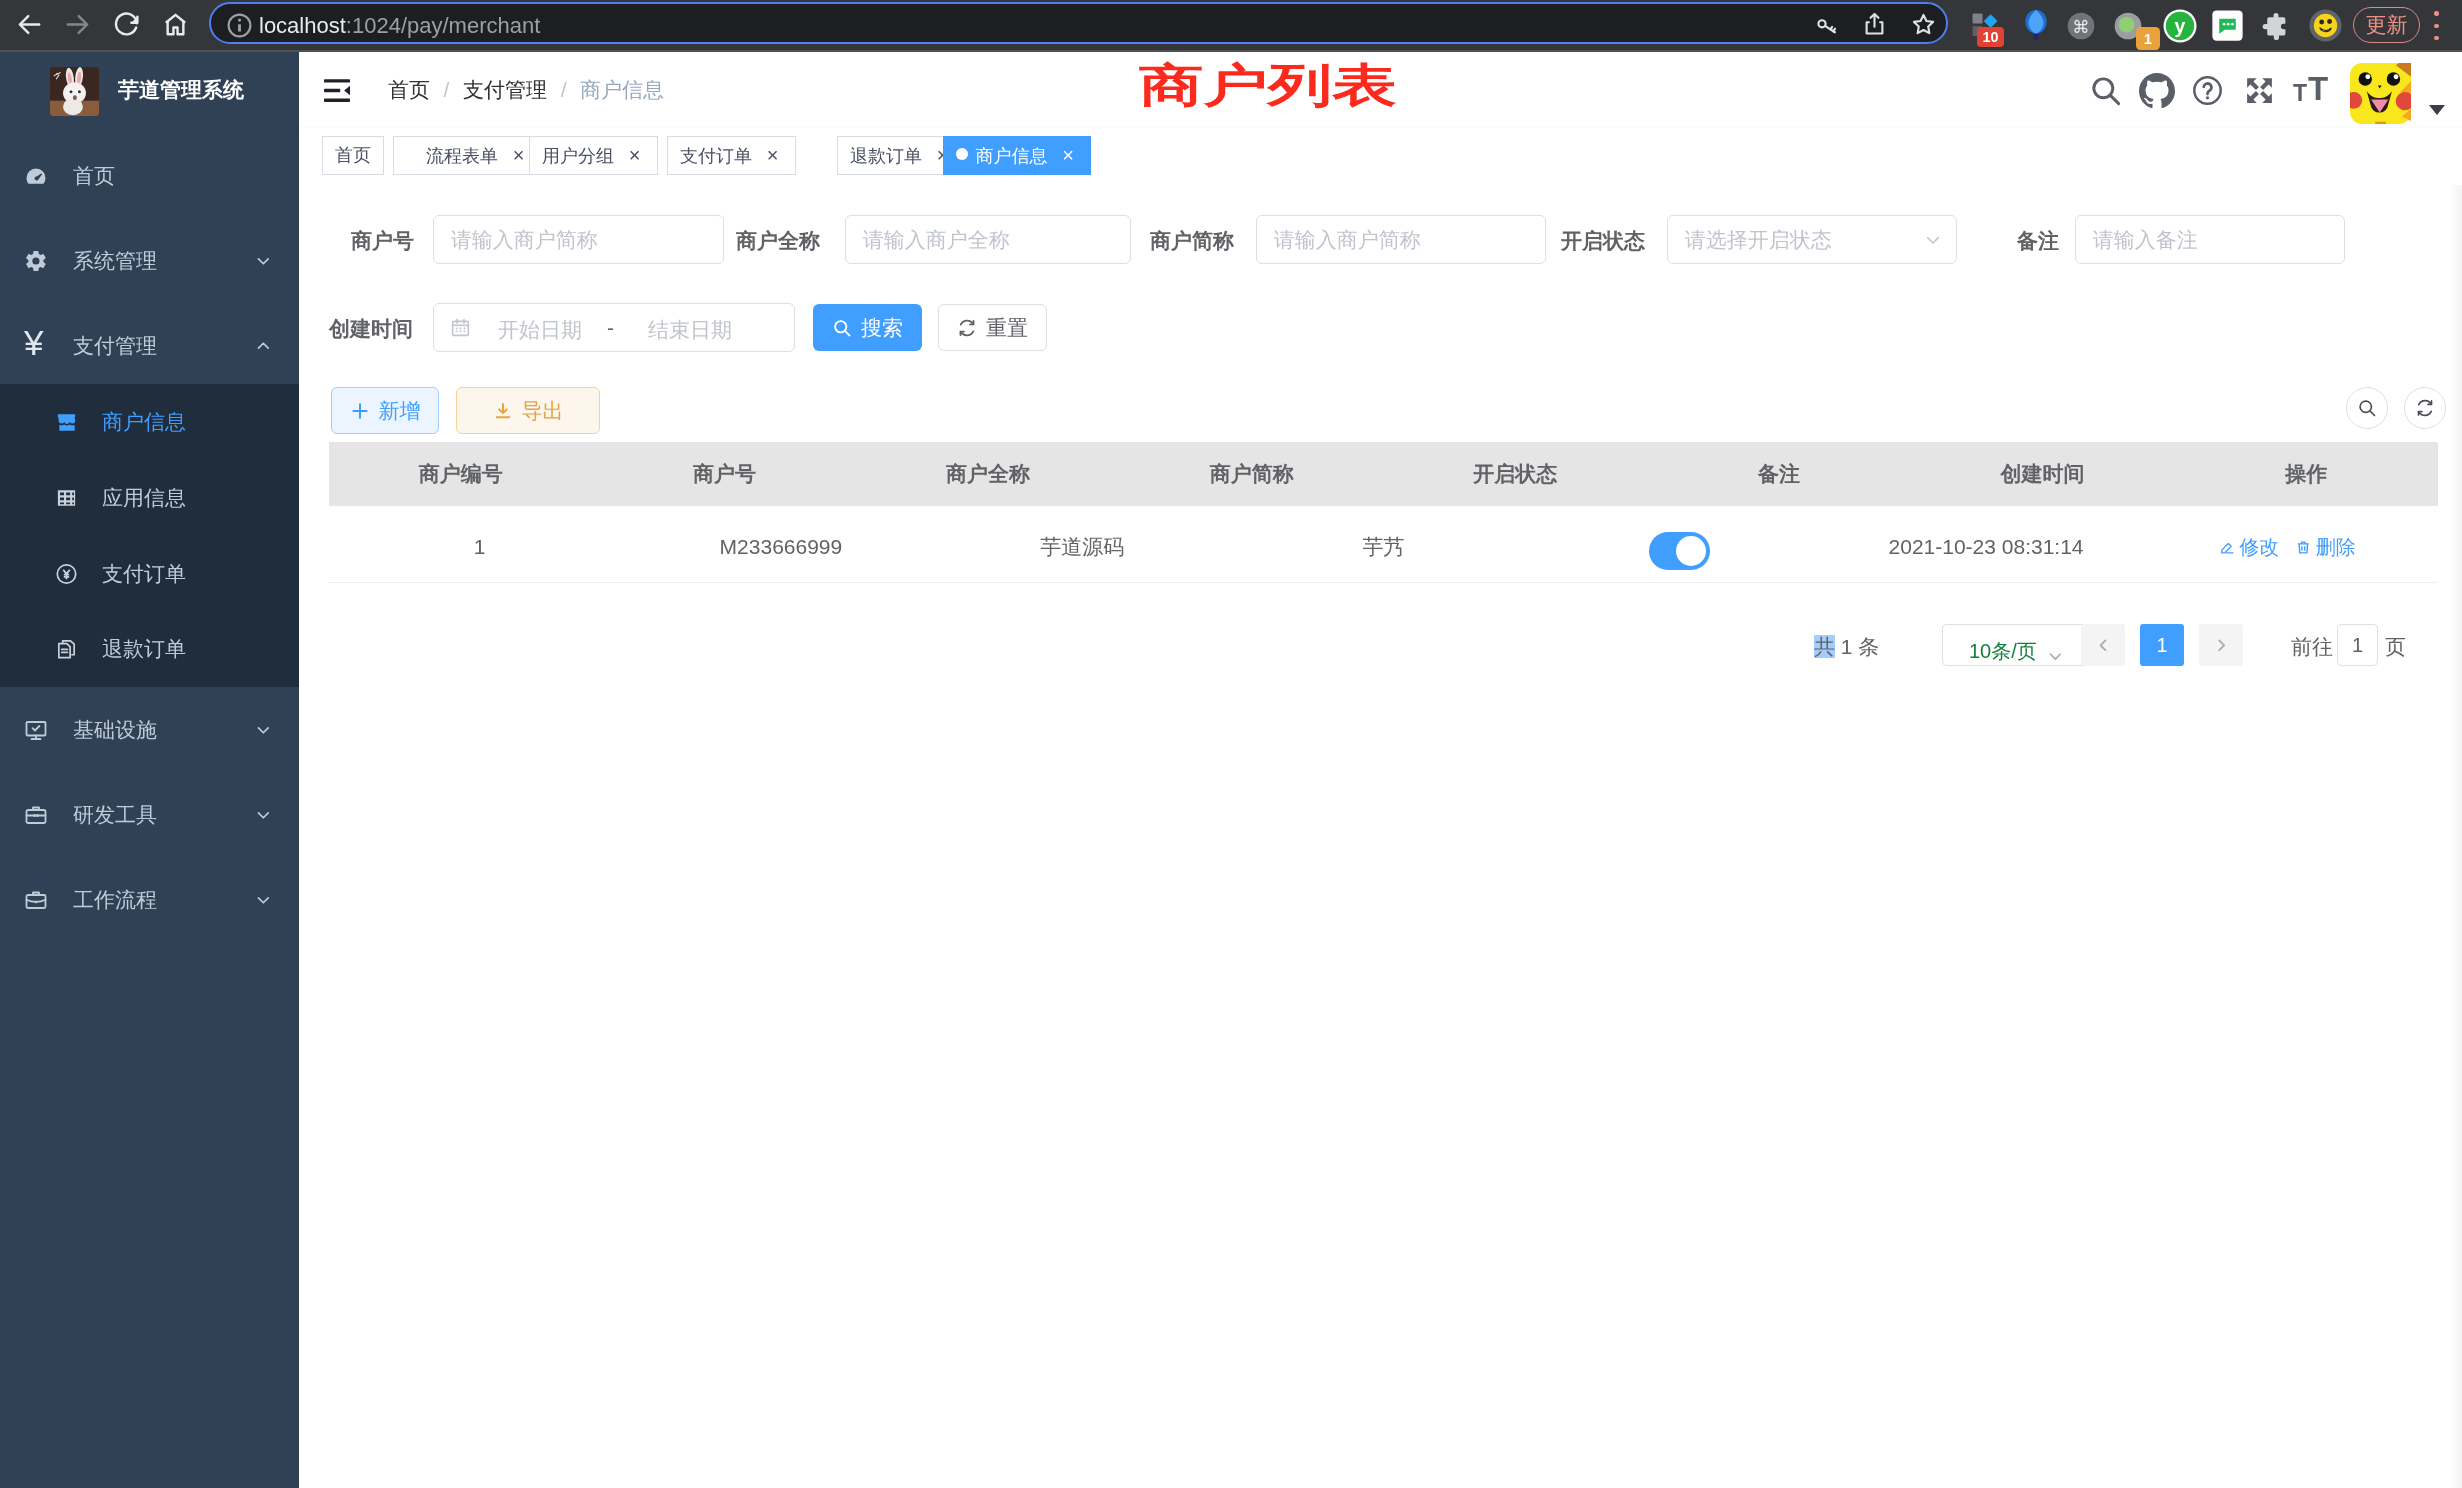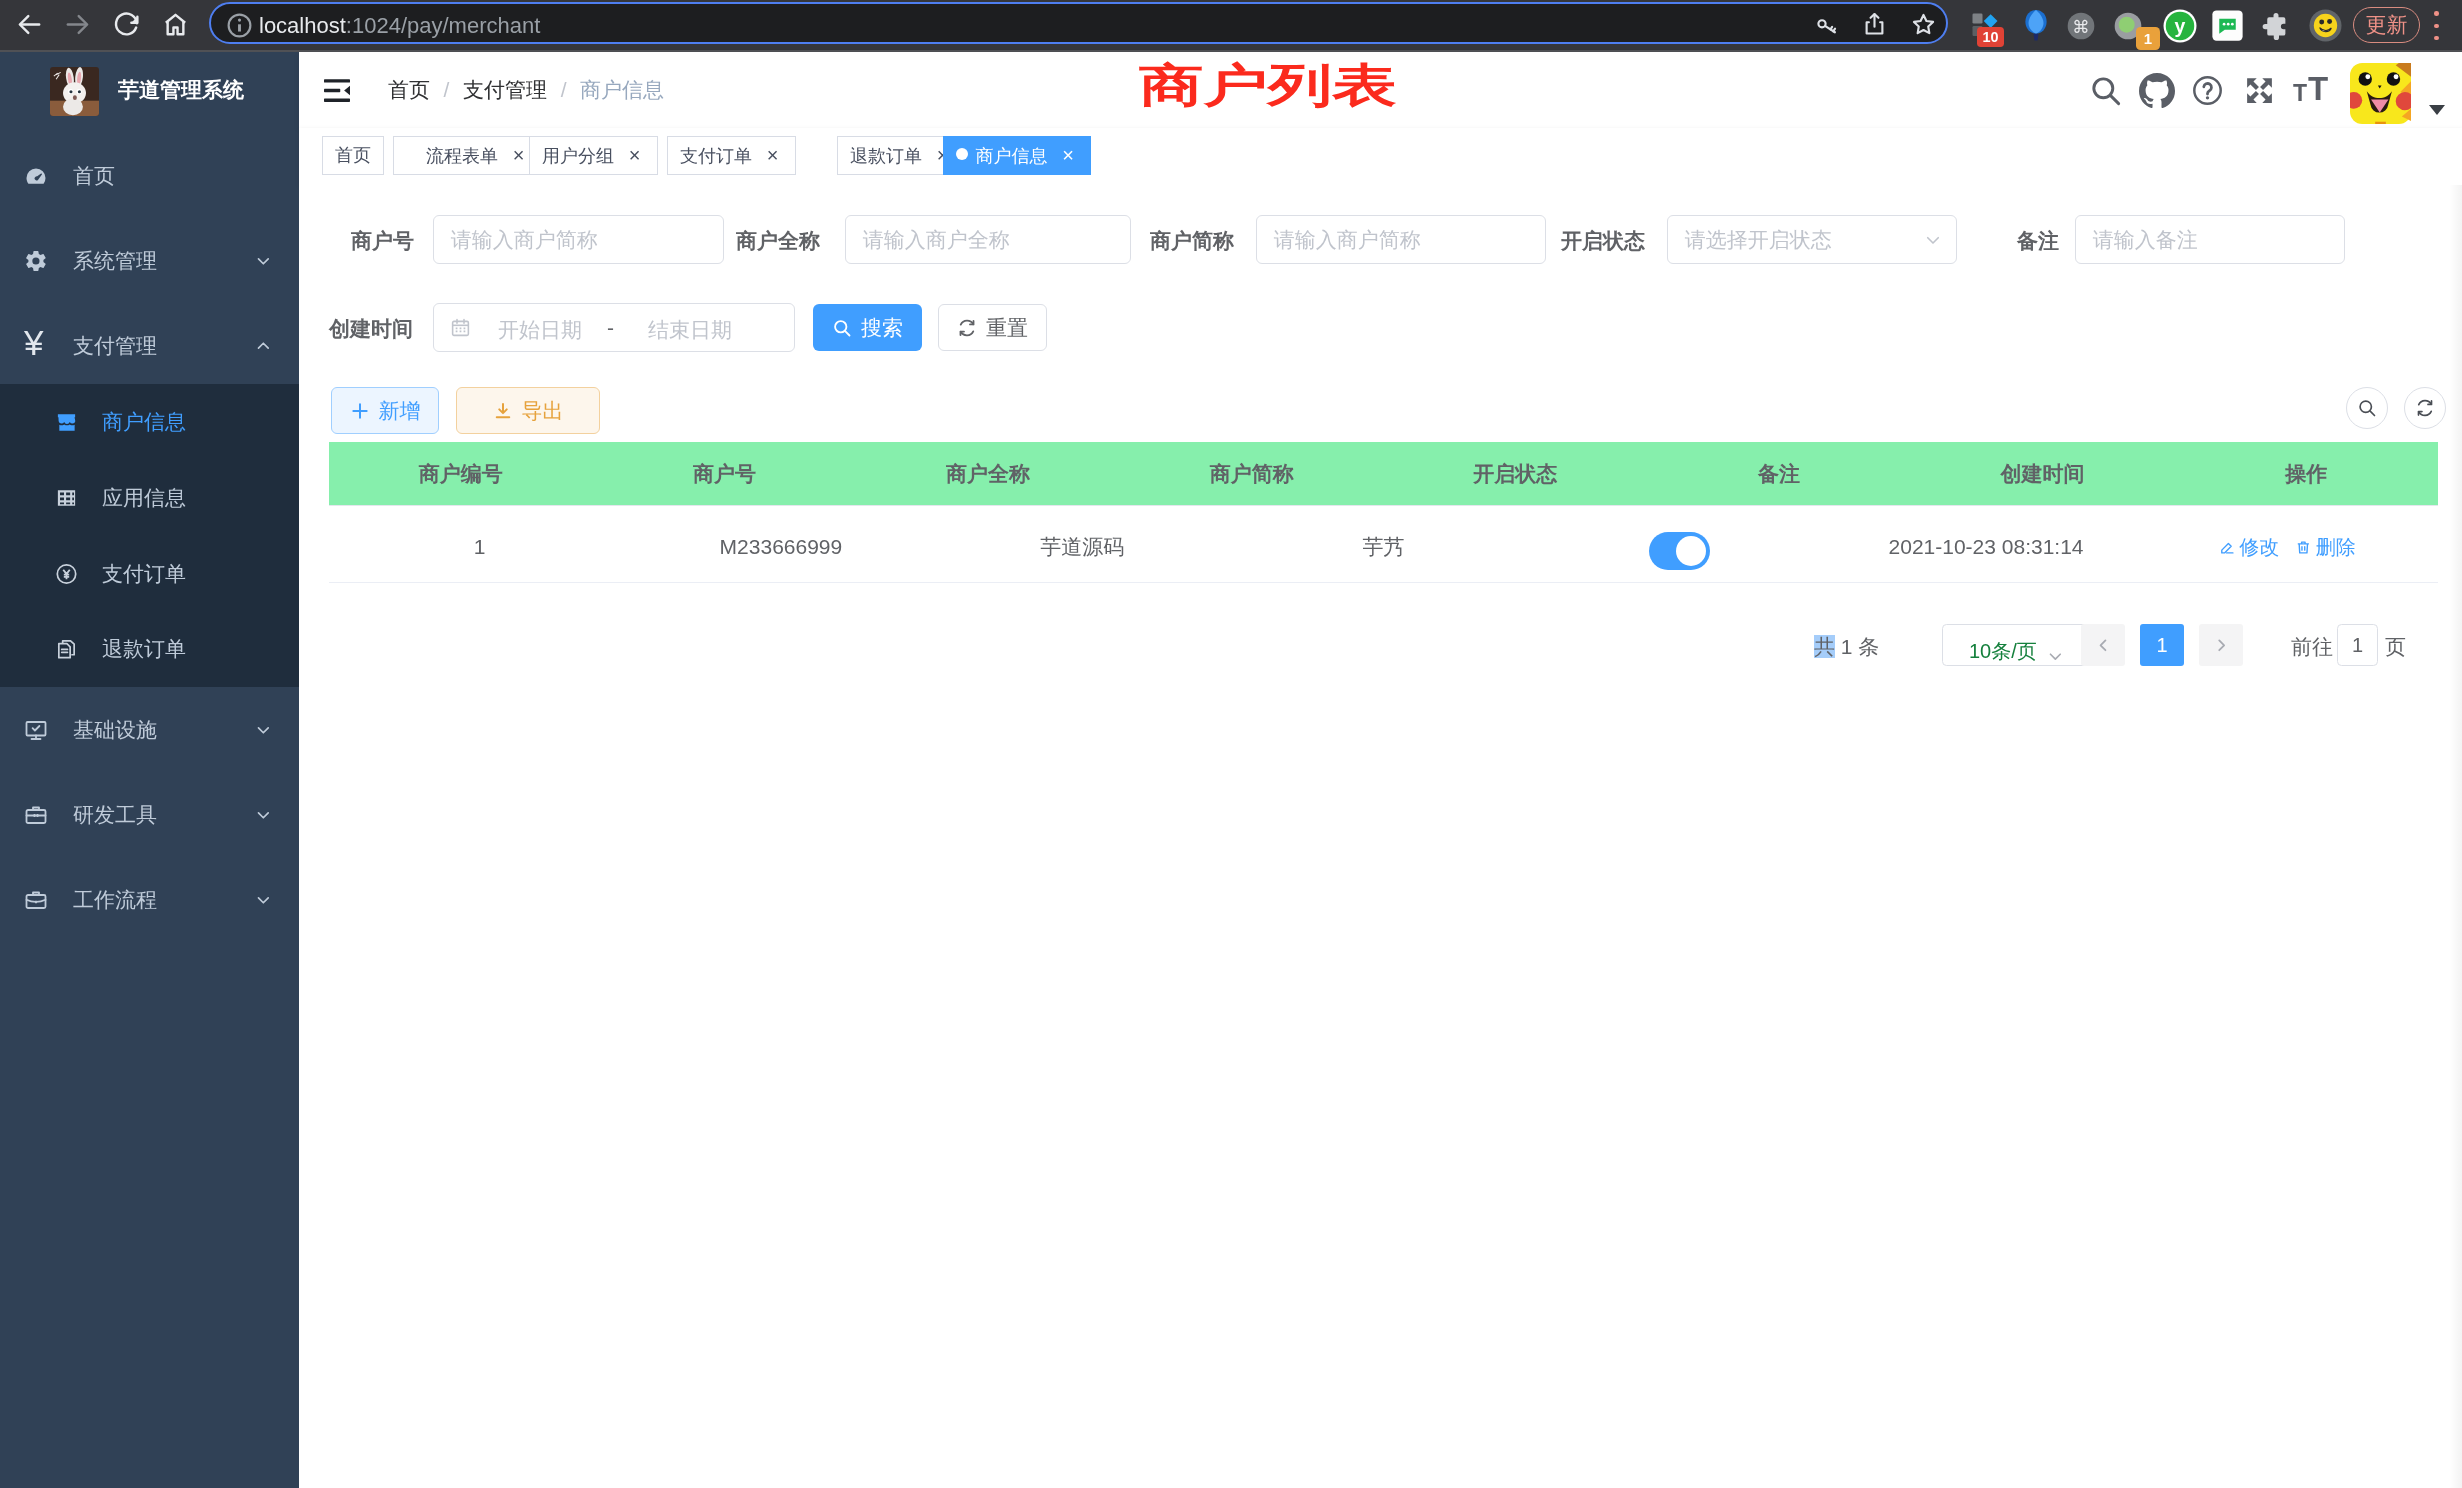--- a/index.html
+++ b/index.html
@@ -32,21 +32,21 @@
   .tag { position:absolute; top:7.6px; height:39px; line-height:36px; border:1.5px solid #d8dce5; background:#fff; color:#495060; font-size:18px; padding:0 12px; white-space:nowrap; }
   .tag .x { display:inline-block; font-size:20px; margin-left:10.6px; width:20px; text-align:center; color:#495060; }
   .tag.active { background:#409eff; color:#fff; border-color:#409eff; }
   .tag.active .x { color:#fff; }
   .tag .dot { display:inline-block; width:12px; height:12px; background:#fff; border-radius:50%; margin-right:7.6px; position:relative; top:-1.5px;}
   
   .flabel { position:absolute; font-size:21px; font-weight:bold; color:#606266; white-space:nowrap; }
   .finput { position:absolute; height:49px; border:1.5px solid #dcdfe6; border-radius:6px; background:#fff; font-size:21px; color:#c0c4cc; display:flex; align-items:center; padding-left:16.7px; white-space:nowrap;}
   .btn { position:absolute; height:47px; border-radius:6px; font-size:21px; display:flex; align-items:center; justify-content:center; white-space:nowrap;}
   
-  #thead { position:absolute; left:30px; top:257px; width:2109px; height:64px; background:#86efac; display:flex; border-bottom:1.5px solid #e4e7ed;}
+  #thead { position:absolute; left:30px; top:257px; width:2109px; height:64px; background:#e5e5e5; display:flex; border-bottom:1.5px solid #e4e7ed;}
   #trow  { position:absolute; left:30px; top:321px; width:2109px; height:77px; background:#fff; display:flex; border-bottom:1.5px solid #ebeef5;}
   .tc { flex:1; display:flex; align-items:center; justify-content:center; font-size:21px; color:#606266; }
   #thead .tc { font-weight:bold; color:#606266; }
   #trow .tc { padding-top:6px; }
   
   #pager { position:absolute; left:0; top:439px; width:2139px; height:42px; }
 </style>
 </head>
 <body>
 <div id="chrome">

